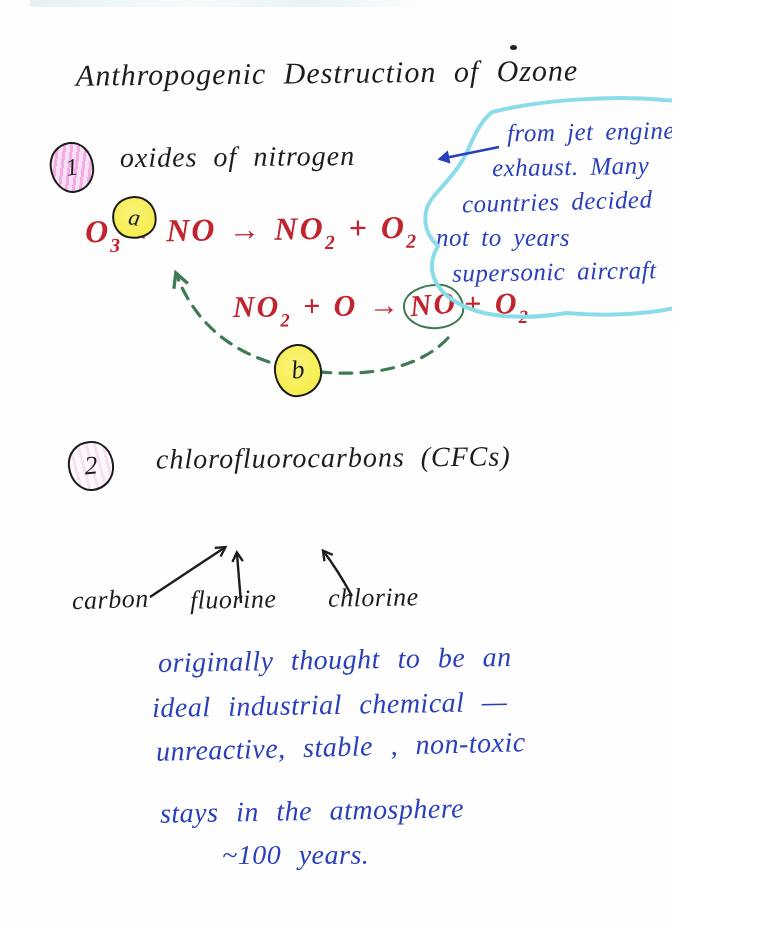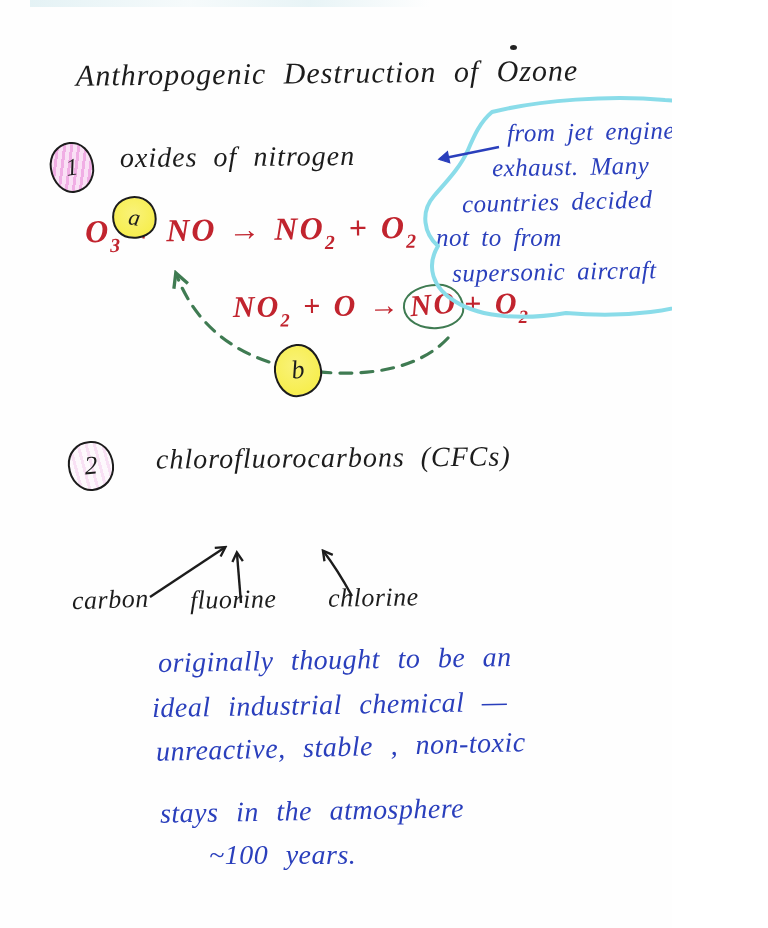--- a/index.html
+++ b/index.html
@@ -114,40 +114,40 @@
     <span>NO</span><sub>2</sub><span> + O </span><span>→</span><span class="circled-no"><span>NO</span></span><span>+ O</span><sub>2</sub>
   </div>
 
   <div class="abs yellow-circle" style="left:274px;top:344px;width:44px;height:49px;transform:rotate(-6deg);font-size:26px;">
     <span>b</span>
   </div>
 
   <div class="abs blue-hand" style="left:507px;top:118px;transform:rotate(-1deg);">from jet engine</div>
   <div class="abs blue-hand" style="left:492px;top:153px;transform:rotate(-1deg);">exhaust. Many</div>
   <div class="abs blue-hand" style="left:462px;top:188px;transform:rotate(-1.5deg);">countries decided</div>
-  <div class="abs blue-hand" style="left:436px;top:224px;">not to from</div>
+  <div class="abs blue-hand" style="left:436px;top:224px;">not to years</div>
   <div class="abs blue-hand" style="left:452px;top:258px;transform:rotate(-1deg);">supersonic aircraft</div>
 
   <div class="abs num-circle pink-faint" style="left:68px;top:441px;width:42px;height:46px;transform:rotate(-5deg);font-size:26px;">
     <span>2</span>
   </div>
 
   <div class="abs heading" style="left:156px;top:443px;transform:rotate(-0.5deg);">chlorofluorocarbons (CFCs)</div>
 
 
   <div class="abs atom-label" style="left:72px;top:586px;transform:rotate(-2deg);">carbon</div>
   <div class="abs atom-label" style="left:190px;top:586px;transform:rotate(-1deg);">fluorine</div>
   <div class="abs atom-label" style="left:328px;top:584px;transform:rotate(-1deg);">chlorine</div>
 
   <div class="abs blue-para" style="left:158px;top:645px;transform:rotate(-1deg);">originally thought to be an</div>
   <div class="abs blue-para" style="left:152px;top:690px;transform:rotate(-1deg);">ideal industrial chemical —</div>
   <div class="abs blue-para" style="left:156px;top:732px;transform:rotate(-1.5deg);">unreactive, stable , non-toxic</div>
 
   <div class="abs blue-para" style="left:160px;top:796px;transform:rotate(-1deg);">stays in the atmosphere</div>
-  <div class="abs blue-para" style="left:209px;top:840px;">~100 years.</div>
+  <div class="abs blue-para" style="left:222px;top:840px;">~100 years.</div>
 
   <svg class="overlay" width="768" height="928" viewBox="0 0 768 928">
     <defs>
       <marker id="mBlue" viewBox="0 0 12 12" refX="9" refY="6" markerWidth="15" markerHeight="15" orient="auto" markerUnits="userSpaceOnUse">
         <path d="M2,1.5 L10,6 L2,10.5 Z" fill="#2a3fbc" stroke="#2a3fbc" stroke-width="1"></path>
       </marker>
       <marker id="mBlack" viewBox="0 0 12 12" refX="8.5" refY="6" markerWidth="14" markerHeight="14" orient="auto" markerUnits="userSpaceOnUse">
         <path d="M2,1.5 L10,6 L2,10.5" fill="none" stroke="#1c1c1c" stroke-width="2"></path>
       </marker>
       <marker id="mGreen" viewBox="0 0 12 12" refX="8" refY="6" markerWidth="20" markerHeight="20" orient="auto" markerUnits="userSpaceOnUse">

